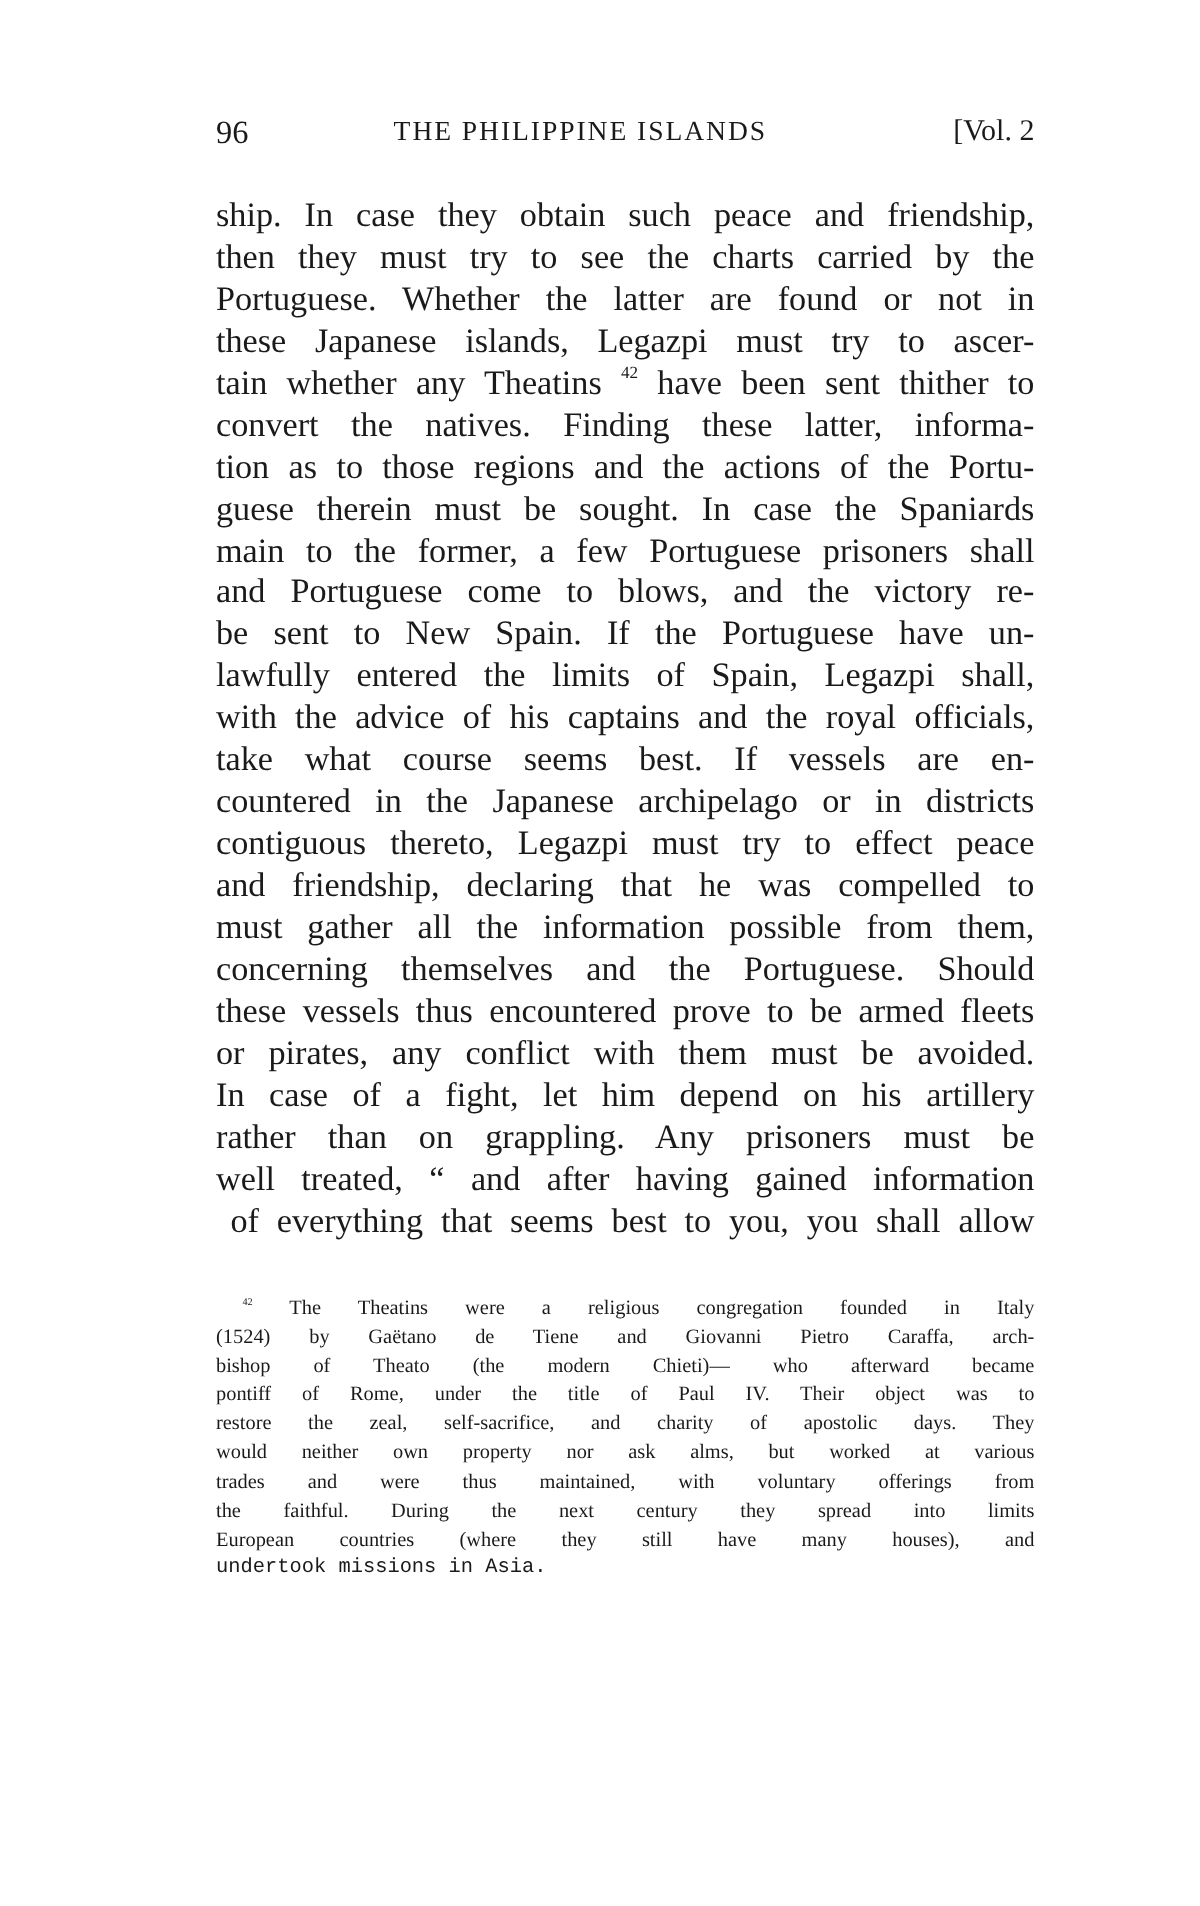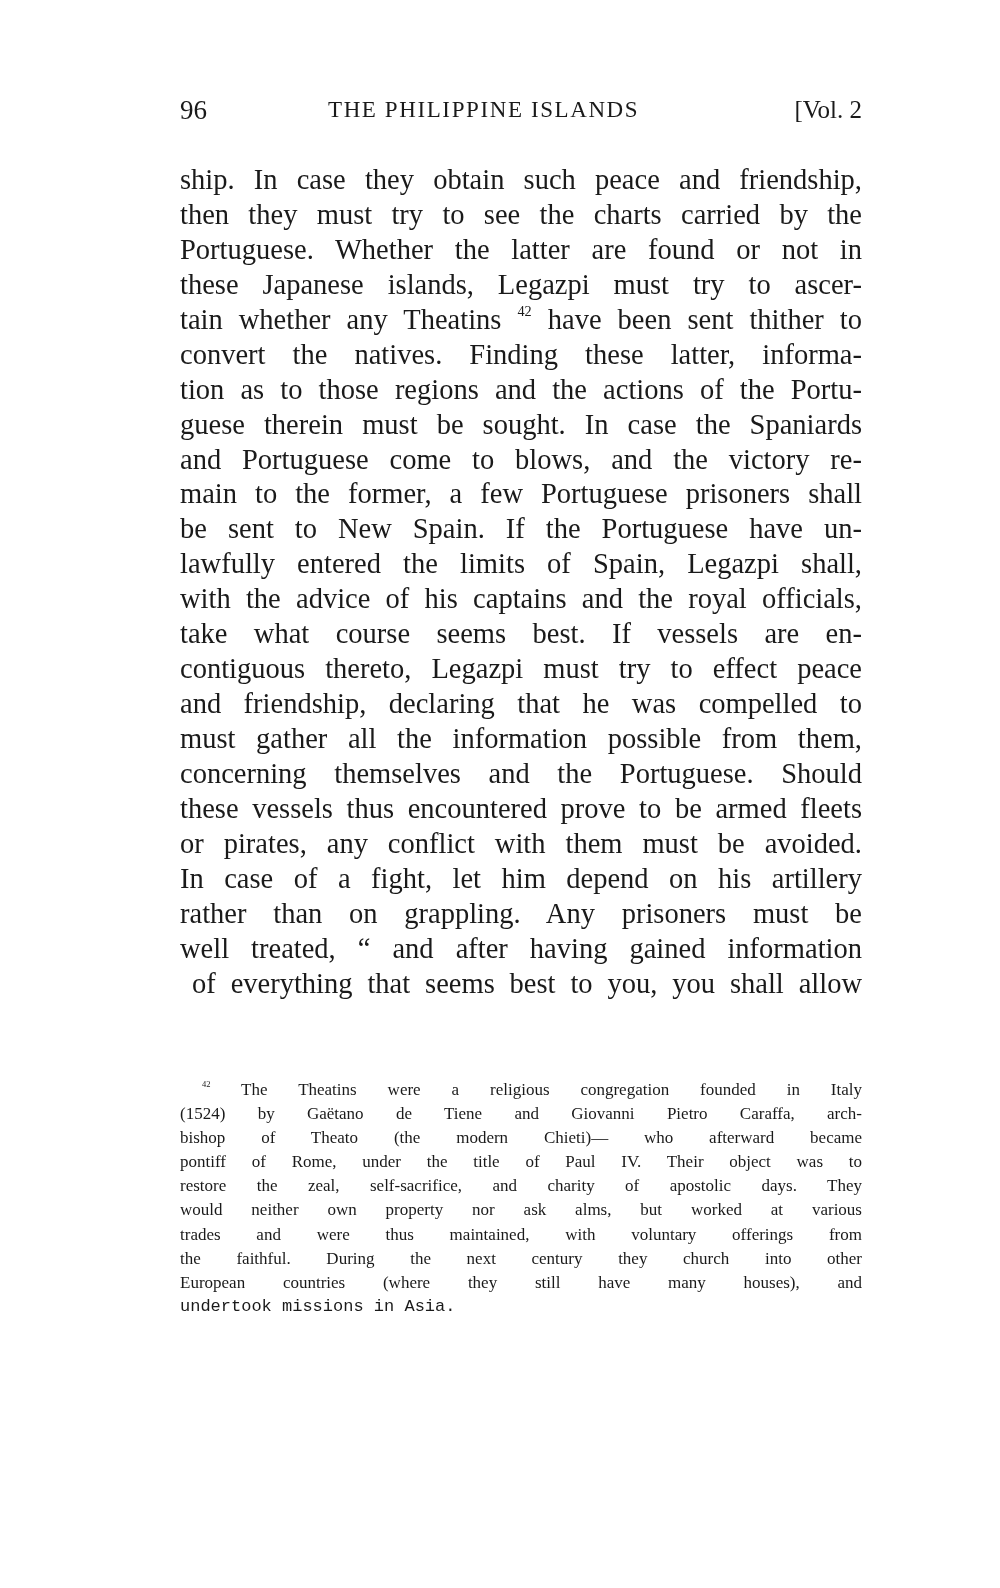--- a/index.html
+++ b/index.html
@@ -46,43 +46,44 @@
 
   <div class="body-text">
     <span class="line">ship. In case they obtain such peace and friendship,</span>
     <span class="line">then they must try to see the charts carried by the</span>
     <span class="line">Portuguese. Whether the latter are found or not in</span>
     <span class="line">these Japanese islands, Legazpi must try to ascer-</span>
     <span class="line"><span>tain whether any Theatins</span> <sup>42</sup> <span>have been sent thither to</span></span>
     <span class="line">convert the natives. Finding these latter, informa-</span>
     <span class="line">tion as to those regions and the actions of the Portu-</span>
     <span class="line">guese therein must be sought. In case the Spaniards</span>
+    <span class="line">main to the former, a few Portuguese prisoners shall</span>
     <span class="line">and Portuguese come to blows, and the victory re-</span>
-    <span class="line">main to the former, a few Portuguese prisoners shall</span>
     <span class="line">be sent to New Spain. If the Portuguese have un-</span>
     <span class="line">lawfully entered the limits of Spain, Legazpi shall,</span>
     <span class="line">with the advice of his captains and the royal officials,</span>
     <span class="line">take what course seems best. If vessels are en-</span>
+    <span class="line">countered in the Japanese archipelago or in districts</span>
     <span class="line">contiguous thereto, Legazpi must try to effect peace</span>
     <span class="line">and friendship, declaring that he was compelled to</span>
     <span class="line">must gather all the information possible from them,</span>
     <span class="line">concerning themselves and the Portuguese. Should</span>
     <span class="line">these vessels thus encountered prove to be armed fleets</span>
     <span class="line">or pirates, any conflict with them must be avoided.</span>
     <span class="line">In case of a fight, let him depend on his artillery</span>
     <span class="line">rather than on grappling. Any prisoners must be</span>
     <span class="line">well treated, “ and after having gained information</span>
     <span class="line last">of everything that seems best to you, you shall allow</span>
   </div>
 
   <div class="foot">
     <span class="fline first"><sup>42</sup> <span>The Theatins were a religious congregation founded in Italy</span></span>
     <span class="fline">(1524) by Gaëtano de Tiene and Giovanni Pietro Caraffa, arch-</span>
     <span class="fline">bishop of Theato (the modern Chieti)— who afterward became</span>
     <span class="fline">pontiff of Rome, under the title of Paul IV. Their object was to</span>
     <span class="fline">restore the zeal, self-sacrifice, and charity of apostolic days. They</span>
     <span class="fline">would neither own property nor ask alms, but worked at various</span>
     <span class="fline">trades and were thus maintained, with voluntary offerings from</span>
-    <span class="fline">the faithful. During the next century they church into other</span>
+    <span class="fline">the faithful. During the next century they spread into limits</span>
     <span class="fline">European countries (where they still have many houses), and</span>
     <span class="fline end">undertook missions in Asia.</span>
   </div>
 </div>
 
 </body></html>

